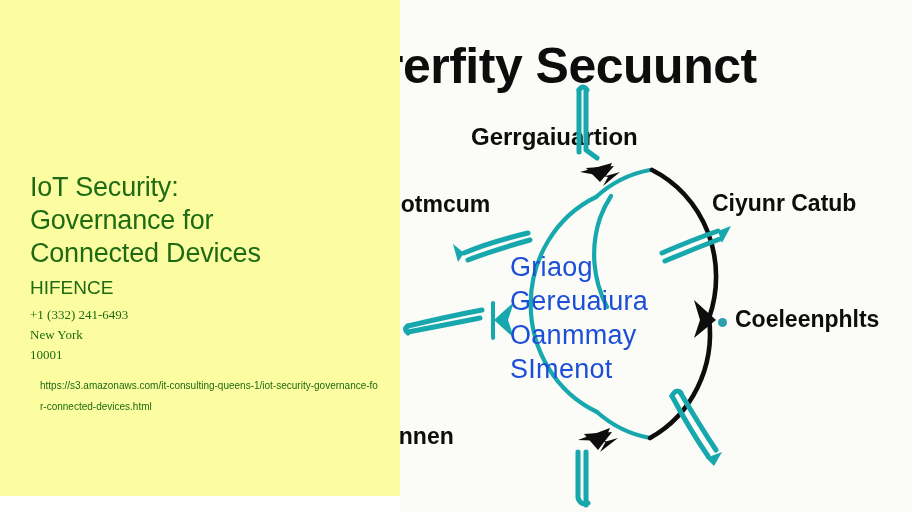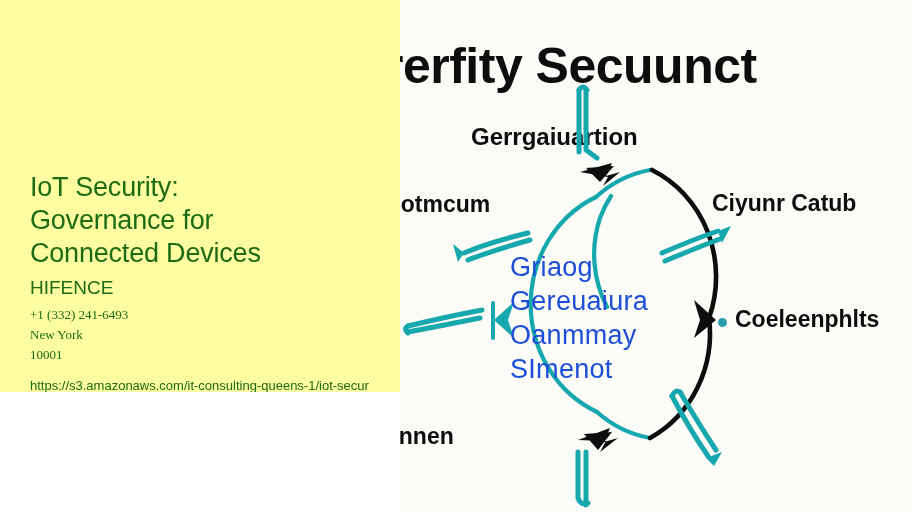--- a/index.html
+++ b/index.html
@@ -17,21 +17,21 @@
     overflow: hidden;
     background: #ffffff;
   }
 
   
   .left-panel {
     position: absolute;
     left: 0;
     top: 0;
     width: 400px;
-    height: 392px;
+    height: 496px;
     background: #fcfca0;
     overflow: hidden;
   }
   .left-inner {
     position: absolute;
     left: 30px;
     top: 171px;
     width: 345px;
   }
   .doc-title {
@@ -52,23 +52,23 @@
   }
   .contact-line {
     color: #1d6b13;
     font-size: 13px;
     line-height: 20px;
     margin: 0;
     font-family: Liberation Serif, serif;
   }
   .url-text {
     color: #1d6b13;
-    font-size: 13px;
+    font-size: 10px;
     line-height: 21px;
-    margin: 10px 0 0 0;
+    margin: 10px 0 0 10px;
     width: 340px;
     word-break: break-all;
   }
 
   
   .right-panel {
     position: absolute;
     left: 400px;
     top: 0;
     width: 512px;

